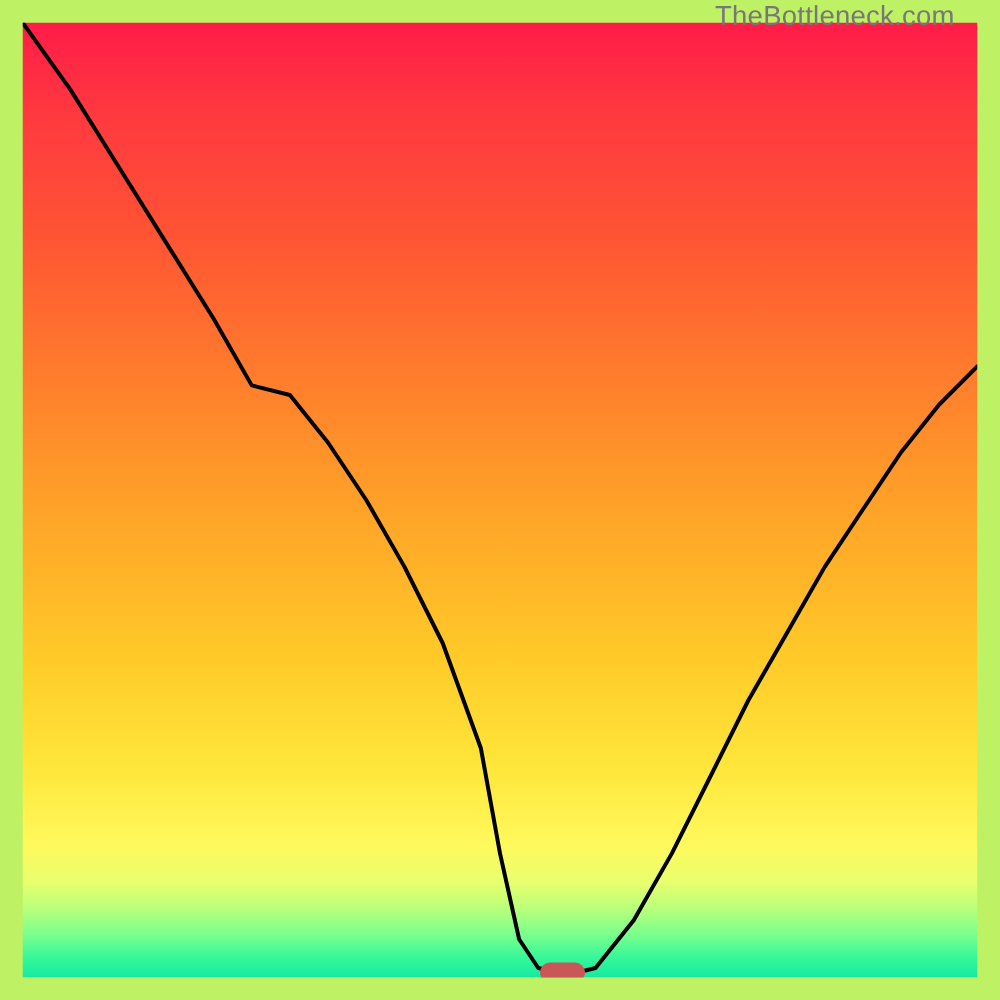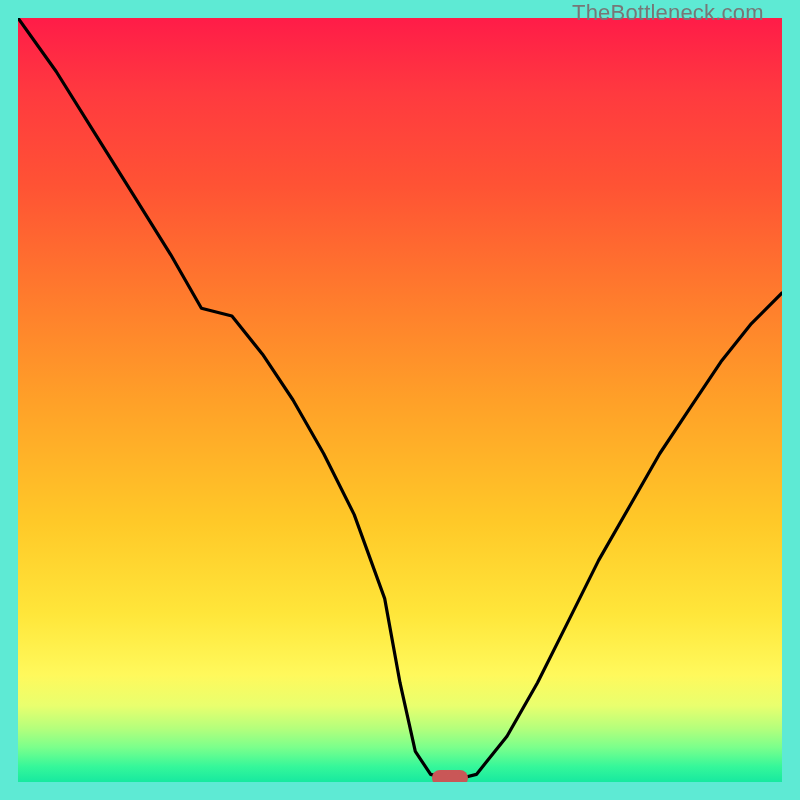--- a/index.html
+++ b/index.html
@@ -10,21 +10,21 @@
     background: #000;
     overflow: hidden;
     font-family: Arial, Helvetica, sans-serif;
   }
   .chart-frame {
     position: absolute;
     left: 0;
     top: 0;
     width: 800px;
     height: 800px;
-    background: #5eead4;
+    background: #bef264;
   }
   .plot-area {
     position: absolute;
     left: 18px;
     top: 18px;
     width: 764px;
     height: 764px;
     overflow: hidden;
   }
   .gradient-bg {

